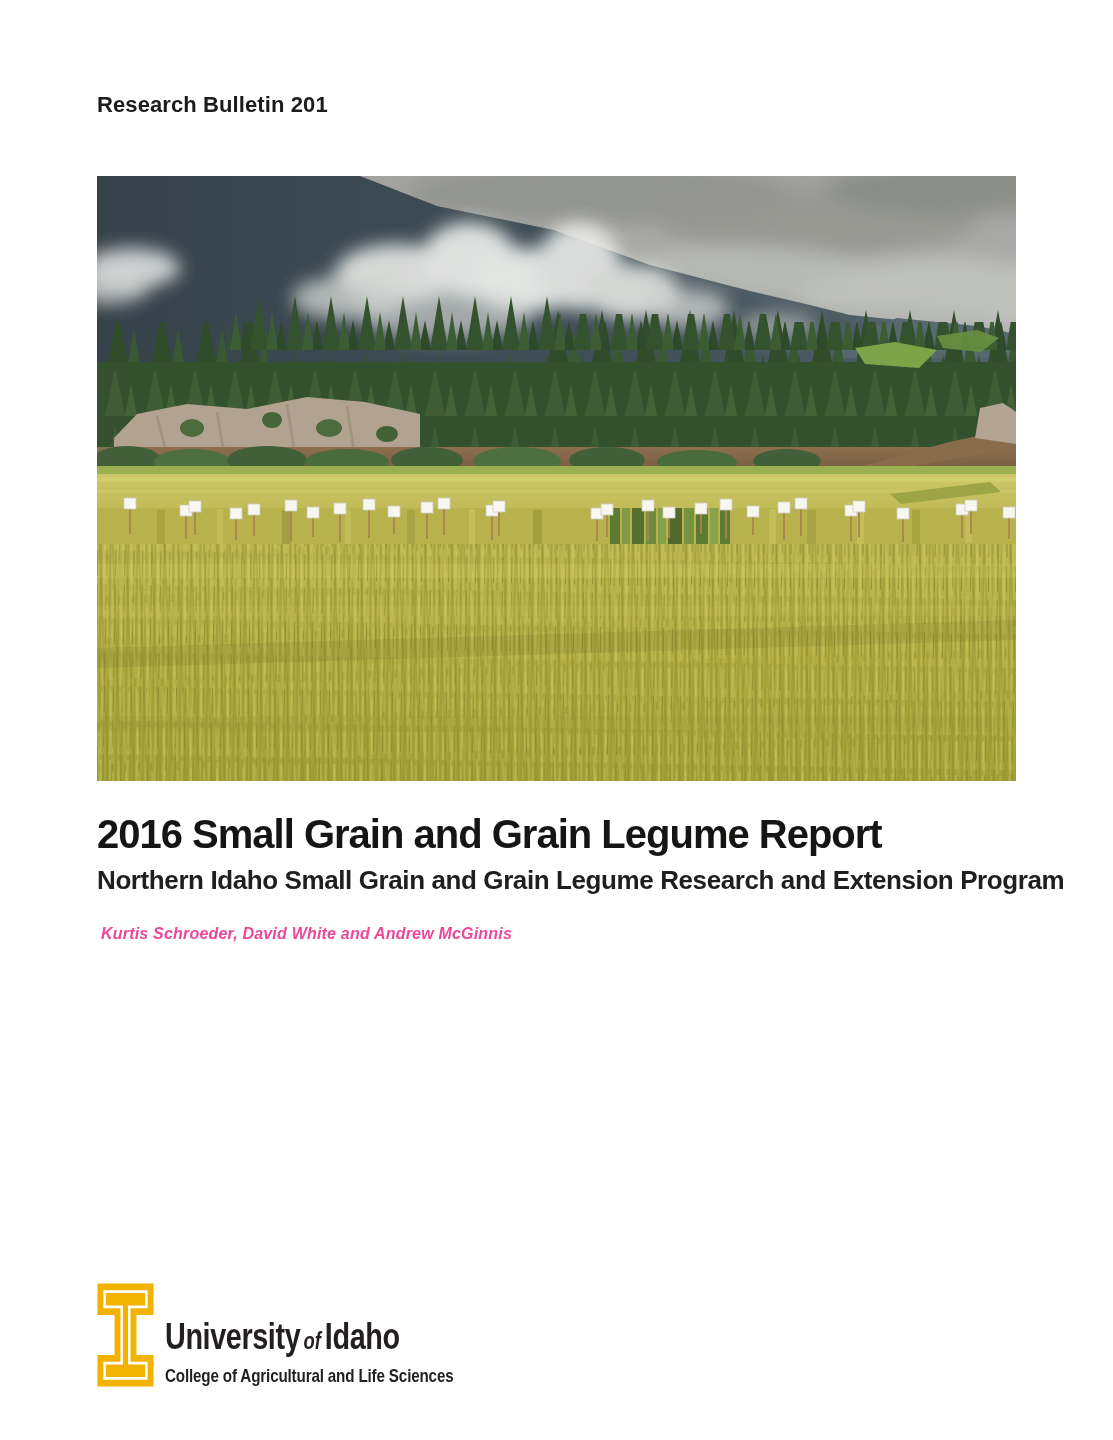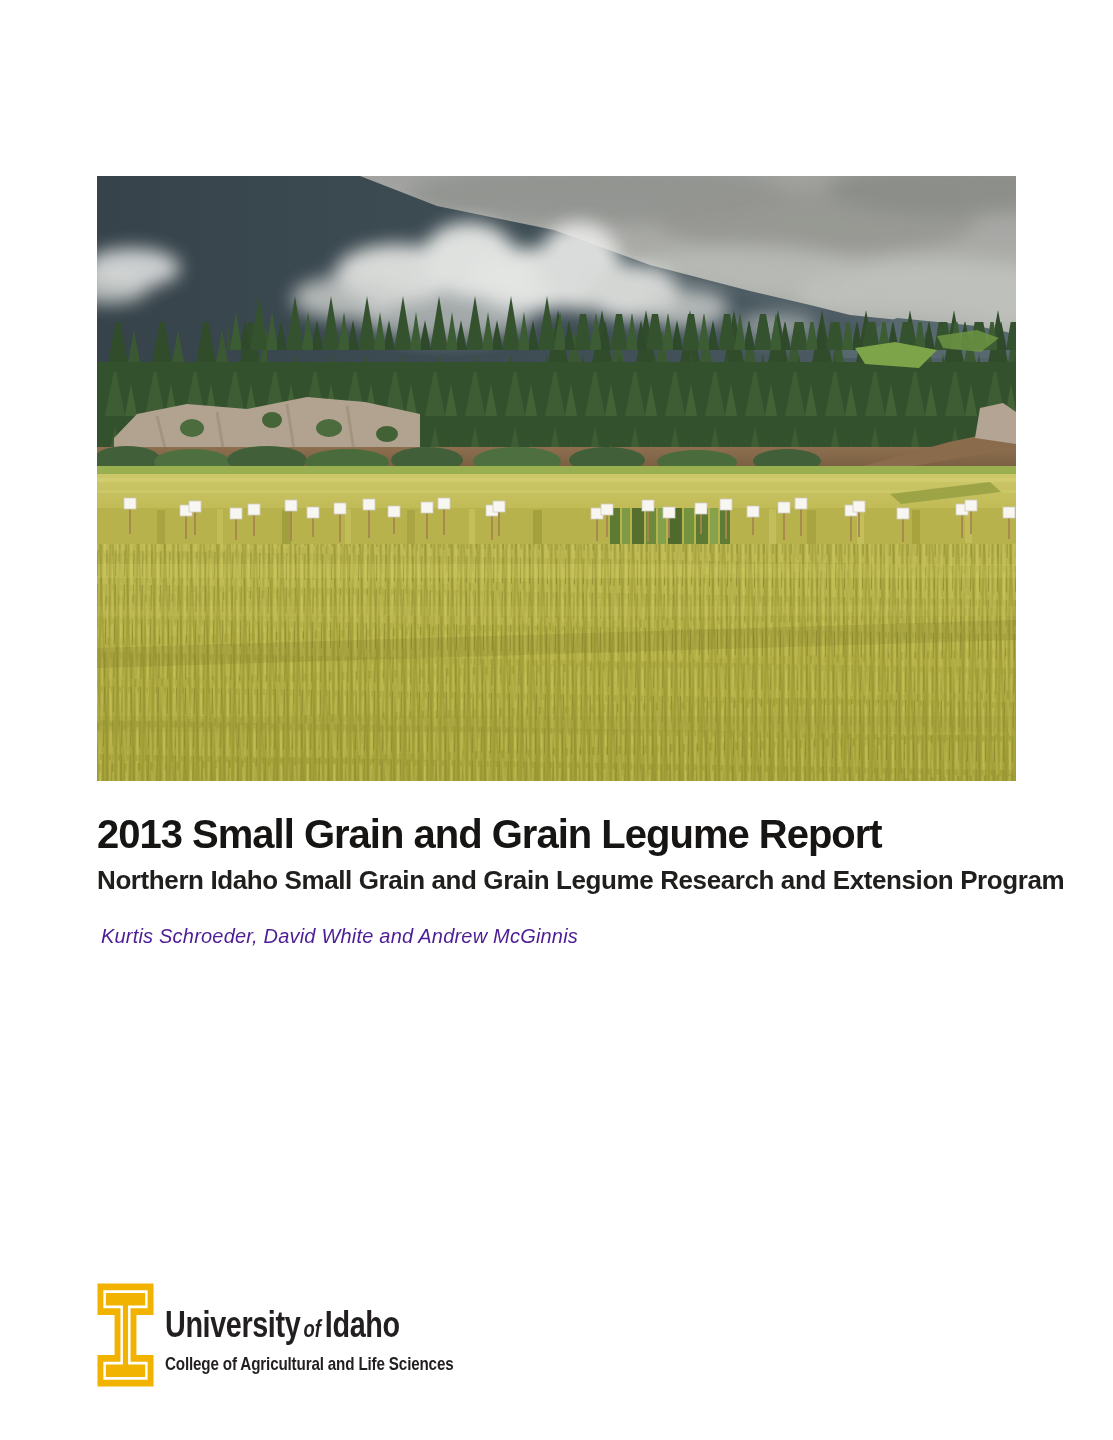--- a/index.html
+++ b/index.html
@@ -24,26 +24,26 @@
     font-size:40px;font-weight:700;letter-spacing:-1px;line-height:48px;
     color:#161513;white-space:nowrap;
   }
   .subtitle{
     position:absolute;left:97px;top:864px;width:1000px;
     font-size:26px;font-weight:700;letter-spacing:-.4px;line-height:32px;
     color:#201f1d;white-space:nowrap;
   }
   .authors{
     position:absolute;left:101px;top:925px;
-    font-size:20px;font-style:italic;font-weight:400;letter-spacing:.2px;
-    color:#4c1d95;white-space:nowrap;
+    font-size:16px;font-style:italic;font-weight:700;letter-spacing:.2px;
+    color:#ec4899;white-space:nowrap;
   }
   .logo{
     position:absolute;left:97px;top:1283px;
-    display:flex;flex-direction:row;align-items:center;
+    display:flex;flex-direction:row;align-items:flex-end;
   }
   .logo-i{width:57px;height:104px;flex:0 0 auto;}
   .logo-text{margin-left:11px;padding-top:10px;color:#231f20;}
   .logo-wordmark{
     font-size:36px;font-weight:700;line-height:38px;letter-spacing:-.5px;
     transform:scaleX(.8);transform-origin:left top;white-space:nowrap;
   }
   .logo-wordmark .of{
     font-size:23px;font-weight:600;font-style:italic;letter-spacing:0;
     margin:0 5px 0 4px;
@@ -51,20 +51,21 @@
   .logo-college{
     margin-top:5px;
     font-size:19px;font-weight:700;letter-spacing:-.2px;line-height:22px;
     transform:scaleX(.8);transform-origin:left top;white-space:nowrap;
   }
 </style>
 </head>
 <body>
 
 <div class="masthead">
+  <div>Research Bulletin 201</div>
 </div>
 
 <div class="photo-frame">
   <svg width="919" height="605" viewBox="0 0 919 605">
     <defs>
       <linearGradient id="skyG" x1="0" y1="0" x2="0" y2="1">
         <stop offset="0" stop-color="#a2a3a0"></stop>
         <stop offset="0.45" stop-color="#b2b3af"></stop>
         <stop offset="1" stop-color="#9da09b"></stop>
       </linearGradient>
@@ -286,21 +287,21 @@
       <rect x="0" y="368" width="919" height="237" fill="url(#straw)" opacity=".65"></rect>
       <rect x="0" y="368" width="919" height="237" fill="url(#straw2)" opacity=".45"></rect>
       <polygon points="0,472 919,444 919,464 0,492" fill="#6b6a20" opacity=".16"></polygon>
       <rect x="0" y="388" width="919" height="14" fill="#d6d169" opacity=".22"></rect>
       <rect x="0" y="430" width="919" height="10" fill="#d6d169" opacity=".12"></rect>
       <rect x="0" y="540" width="919" height="16" fill="#8f8c2e" opacity=".12"></rect>
     </g>
   </svg>
 </div>
 
-<div class="title">2013 Small Grain and Grain Legume Report</div>
+<div class="title">2016 Small Grain and Grain Legume Report</div>
 <div class="subtitle">Northern Idaho Small Grain and Grain Legume Research and Extension Program</div>
 <div class="authors">Kurtis Schroeder, David White and Andrew McGinnis</div>
 
 <div class="logo">
   <svg class="logo-i" viewBox="0 0 60 96" preserveAspectRatio="none">
     <path d="M3,3 H57 V27 H39 V69 H57 V93 H3 V69 H21 V27 H3 Z" fill="#F1B300" stroke="#F1B300" stroke-width="5" stroke-linejoin="miter"></path>
     <path d="M8,8 H52 V22 H34 V74 H52 V88 H8 V74 H26 V22 H8 Z" fill="none" stroke="#ffffff" stroke-width="2.6" stroke-linejoin="miter"></path>
   </svg>
   <div class="logo-text">
     <div class="logo-wordmark"><span>University</span><span class="of">of</span><span>Idaho</span></div>

